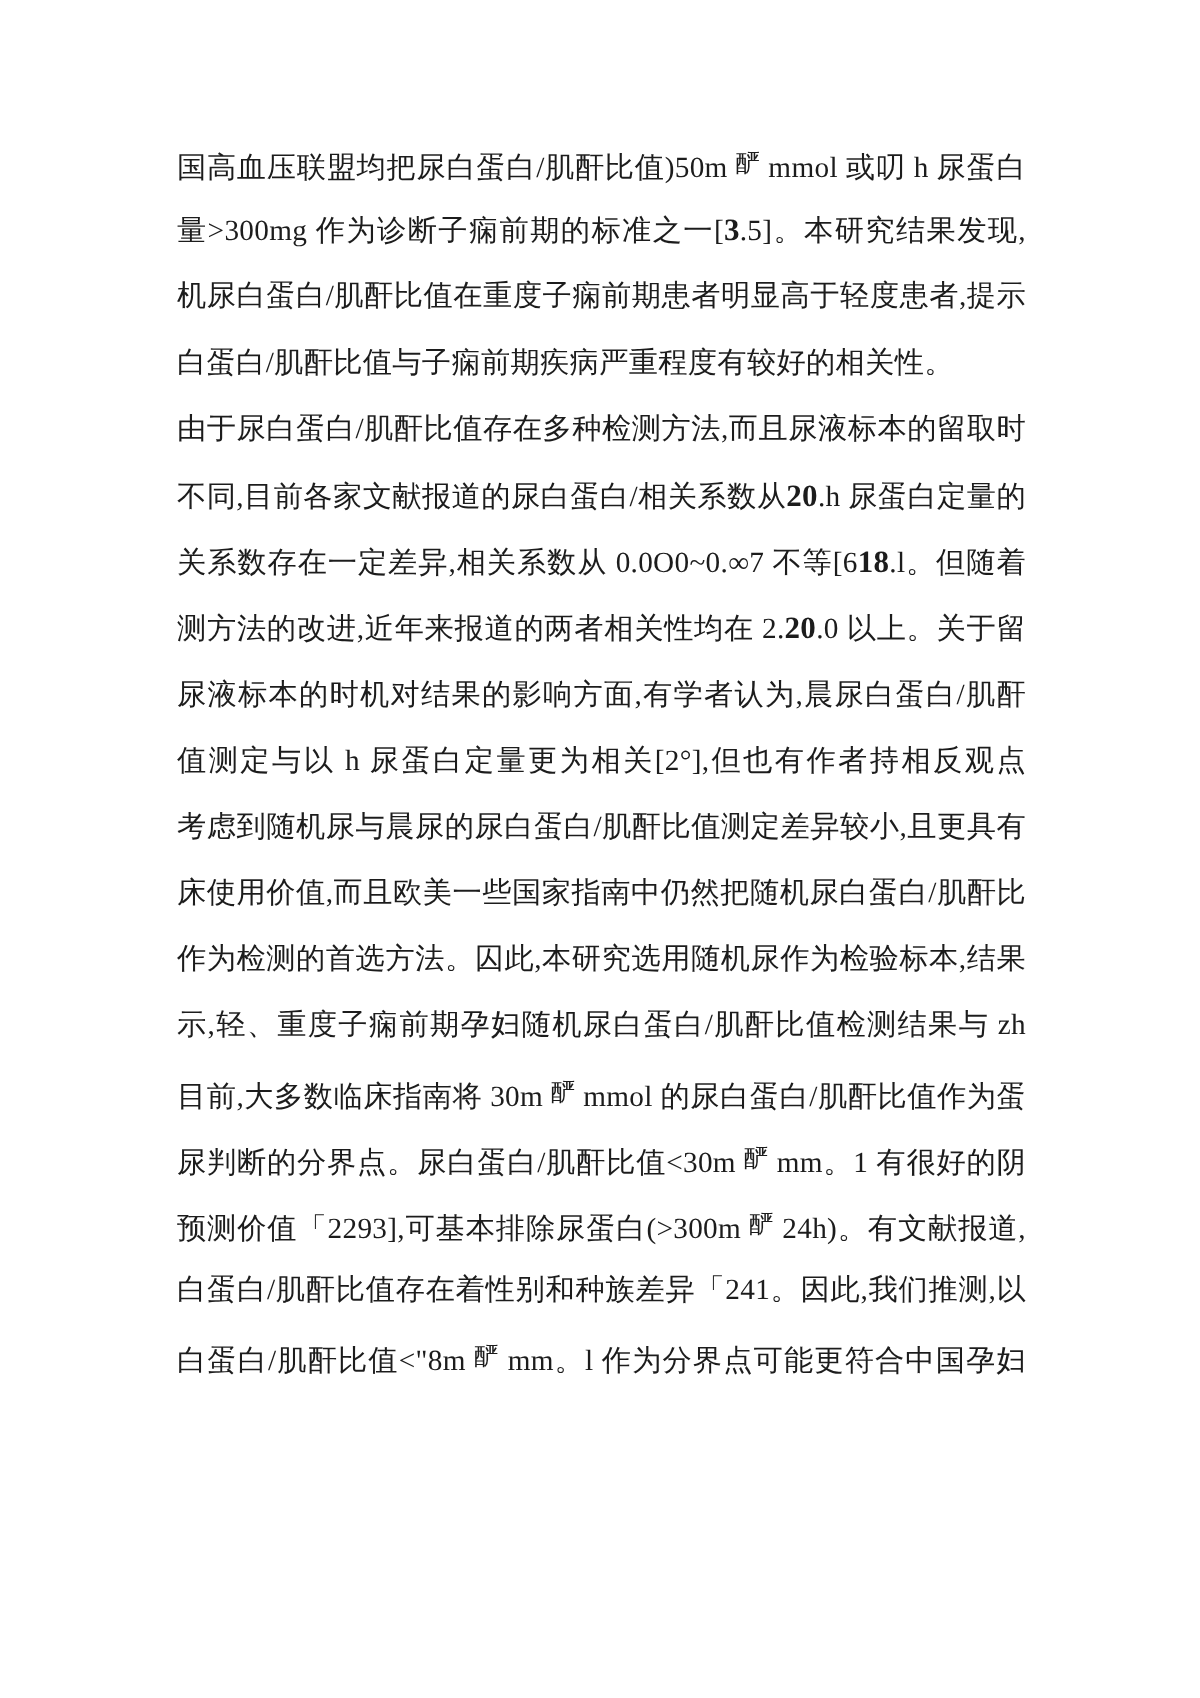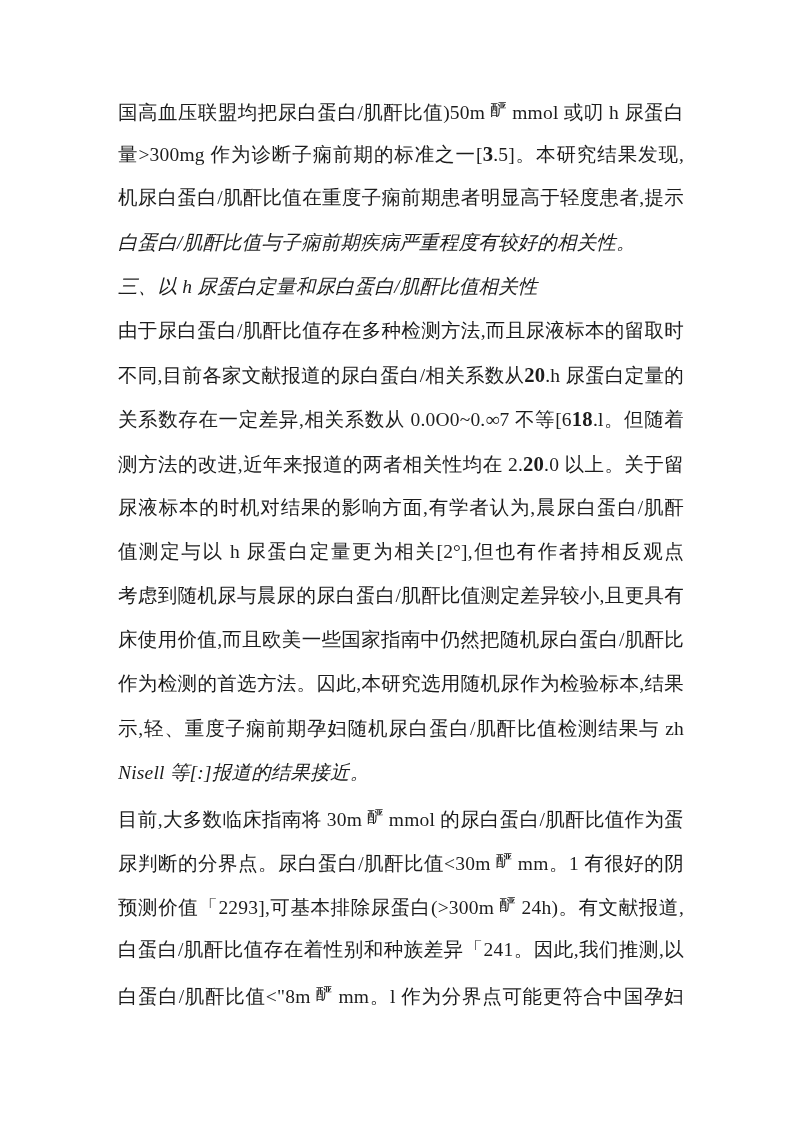--- a/index.html
+++ b/index.html
@@ -24,51 +24,48 @@
     font-size: 19.5px;
     letter-spacing: 0.2px;
     white-space: normal;
     text-align: justify;
     text-align-last: justify;
     overflow: hidden;
   }
   .line.short {
     text-align: right;
     text-align-last: left;
-    font-style: italic;
   }
   .seg-b {
     font-weight: bold;
     font-size: 1.06em;
   }
   .seg-sup {
     font-size: 0.82em;
     vertical-align: 4px;
   }
 </style>
 </head>
 <body>
 
 <div class="page">
   <div class="textblock">
       <div class="line"><span>国高血压联盟均把尿白蛋白/肌酐比值)50m </span><span class="seg-sup">酽</span><span> mmol 或叨 h 尿蛋白定</span></div>
       <div class="line"><span>量&gt;300mg 作为诊断子痫前期的标准之一[</span><span class="seg-b">3</span><span>.5]。本研究结果发现,随</span></div>
       <div class="line"><span>机尿白蛋白/肌酐比值在重度子痫前期患者明显高于轻度患者,提示尿</span></div>
       <div class="line short"><span>白蛋白/肌酐比值与子痫前期疾病严重程度有较好的相关性。</span></div>
-      <div class="line short"><span>三、以 h 尿蛋白定量和尿白蛋白/肌酐比值相关性</span></div>
       <div class="line"><span>由于尿白蛋白/肌酐比值存在多种检测方法,而且尿液标本的留取时间</span></div>
       <div class="line"><span>不同,目前各家文献报道的尿白蛋白/相关系数从</span><span class="seg-b">20</span><span>.h 尿蛋白定量的相</span></div>
       <div class="line"><span>关系数存在一定差异,相关系数从 0.0O0~0.∞7 不等[6</span><span class="seg-b">18</span><span>.l。但随着检</span></div>
       <div class="line"><span>测方法的改进,近年来报道的两者相关性均在 2.</span><span class="seg-b">20</span><span>.0 以上。关于留取</span></div>
       <div class="line"><span>尿液标本的时机对结果的影响方面,有学者认为,晨尿白蛋白/肌酐比</span></div>
       <div class="line"><span>值测定与以 h 尿蛋白定量更为相关[2°],但也有作者持相反观点[勿]。</span></div>
       <div class="line"><span>考虑到随机尿与晨尿的尿白蛋白/肌酐比值测定差异较小,且更具有临</span></div>
       <div class="line"><span>床使用价值,而且欧美一些国家指南中仍然把随机尿白蛋白/肌酐比值</span></div>
       <div class="line"><span>作为检测的首选方法。囚此,本研究选用随机尿作为检验标本,结果显</span></div>
       <div class="line"><span>示,轻、重度子痫前期孕妇随机尿白蛋白/肌酐比值检测结果与 zh 尿</span></div>
-      <div class="line short"><span>Nisell 等[:]报道的结果接近。</span></div>
       <div class="line"><span>目前,大多数临床指南将 30m </span><span class="seg-sup">酽</span><span> mmol 的尿白蛋白/肌酐比值作为蛋白</span></div>
       <div class="line"><span>尿判断的分界点。尿白蛋白/肌酐比值&lt;30m </span><span class="seg-sup">酽</span><span> mm。1 有很好的阴性</span></div>
       <div class="line"><span>预测价值「2293],可基本排除尿蛋白(&gt;300m </span><span class="seg-sup">酽</span><span> 24h)。有文献报道,尿</span></div>
       <div class="line"><span>白蛋白/肌酐比值存在着性别和种族差异「241。因此,我们推测,以尿</span></div>
       <div class="line"><span>白蛋白/肌酐比值&lt;"8m </span><span class="seg-sup">酽</span><span> mm。l 作为分界点可能更符合中国孕妇的</span></div>
     </div>
 </div>
 
 </body></html>

